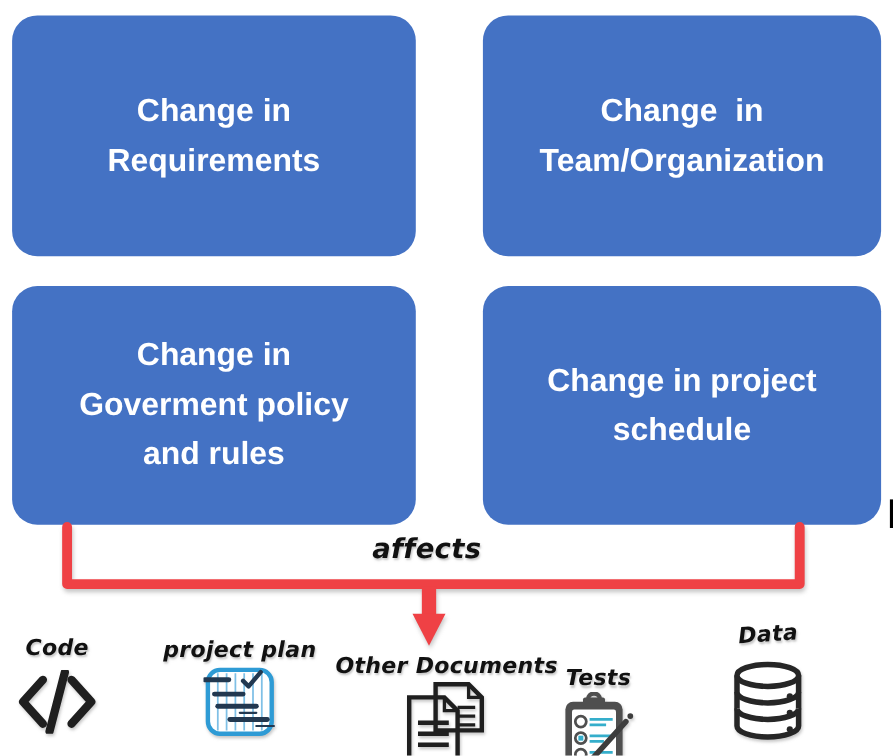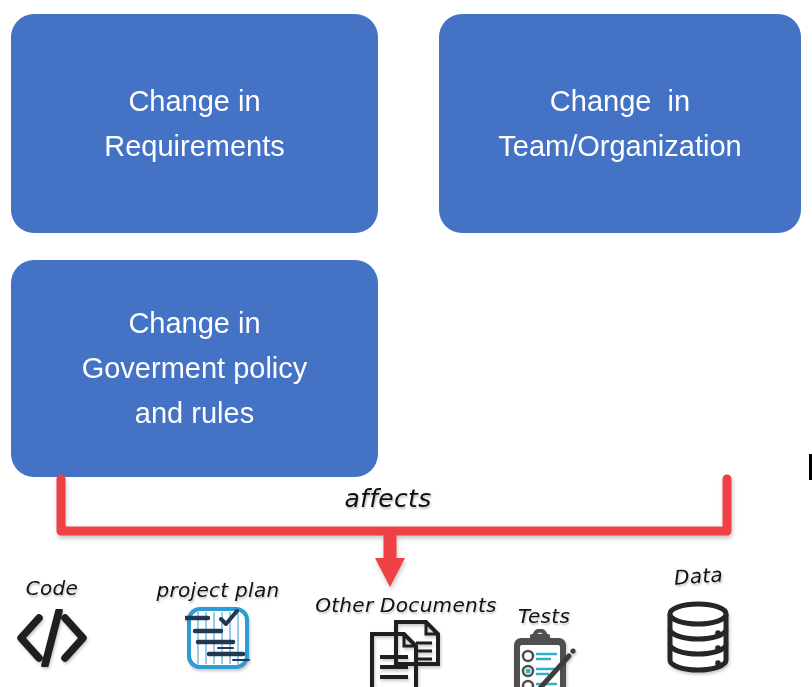--- a/index.html
+++ b/index.html
@@ -1,18 +1,18 @@
 <!DOCTYPE html>
 <html style="--box-blue: #4472C4; --connector-red: #EF4145; --plan-blue: #2E9BD5; --plan-bar-navy: #223850; --tests-teal: #35AECB; --clipboard-gray: #4F4F4F; --icon-black: #1F1F1F; --label-black: #111111; --box-text-white: #FFFFFF;"><head>
 <meta charset="utf-8">
 <style>
   html,body{margin:0;padding:0;background:#fff;}
   #canvas{
     position:relative;width:812px;height:687px;background:#ffffff;
-    overflow:hidden;font-family:"Liberation Sans",sans-serif;
+    overflow:hidden;font-family:"Liberation Sans",sans-serif;font-weight:bold;
   }
   
   .cause-box{
     position:absolute;background:var(--box-blue,#4472C4);border-radius:23px;
     display:flex;align-items:center;justify-content:center;
   }
   .cause-label{
     color:#fff;font-size:29px;line-height:45px;text-align:center;
     white-space:pre-wrap;font-family:"Liberation Sans",sans-serif;
   }
@@ -80,20 +80,24 @@
 Requirements</div>
   </div>
   <div class="cause-box" id="box-team">
     <div class="cause-label">Change  in
 Team/Organization</div>
   </div>
   <div class="cause-box" id="box-government">
     <div class="cause-label">Change in
 Goverment policy
 and rules</div>
+  </div>
+  <div class="cause-box" id="box-schedule">
+    <div class="cause-label">Change in project
+schedule</div>
   </div>
 
   <svg id="connector-svg" width="812" height="687" viewBox="0 0 812 687">
     <path class="red-stroke" d="M61 479 L61 531 L727 531 L727 479" stroke-width="9" stroke-linecap="round" stroke-linejoin="round"></path>
     <path class="red-stroke" d="M390 533 L390 560" stroke-width="13"></path>
     <polygon class="red-fill" points="375,558 405,558 390,587"></polygon>
   </svg>
 
   <div id="affects-label" class="hand">affects</div>
 

